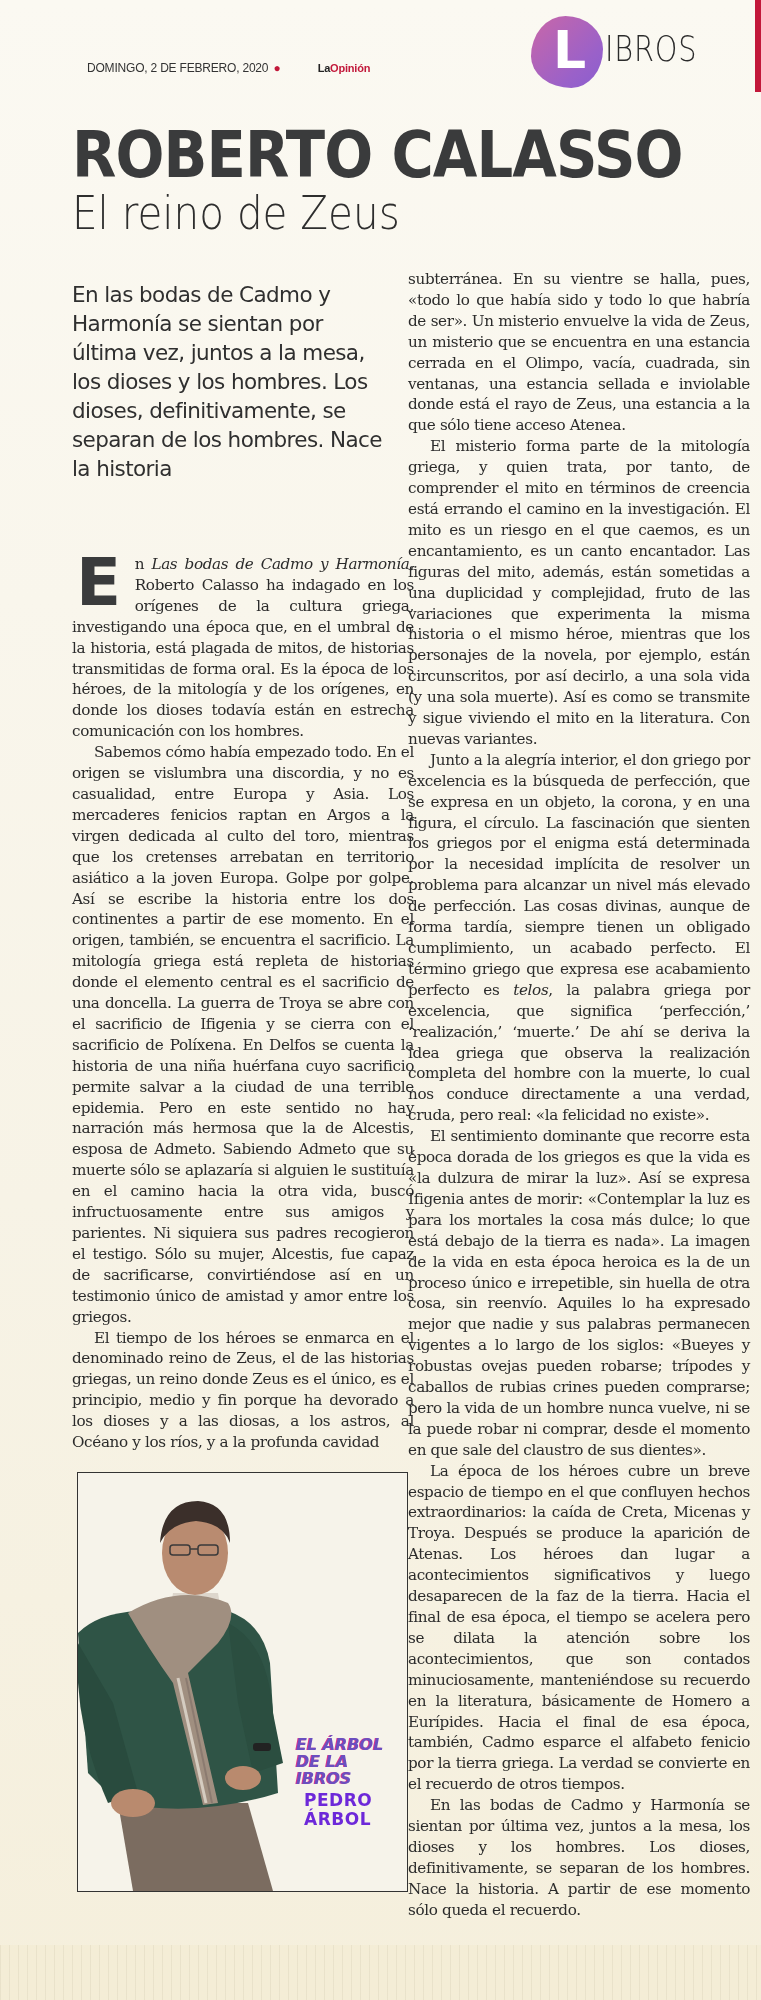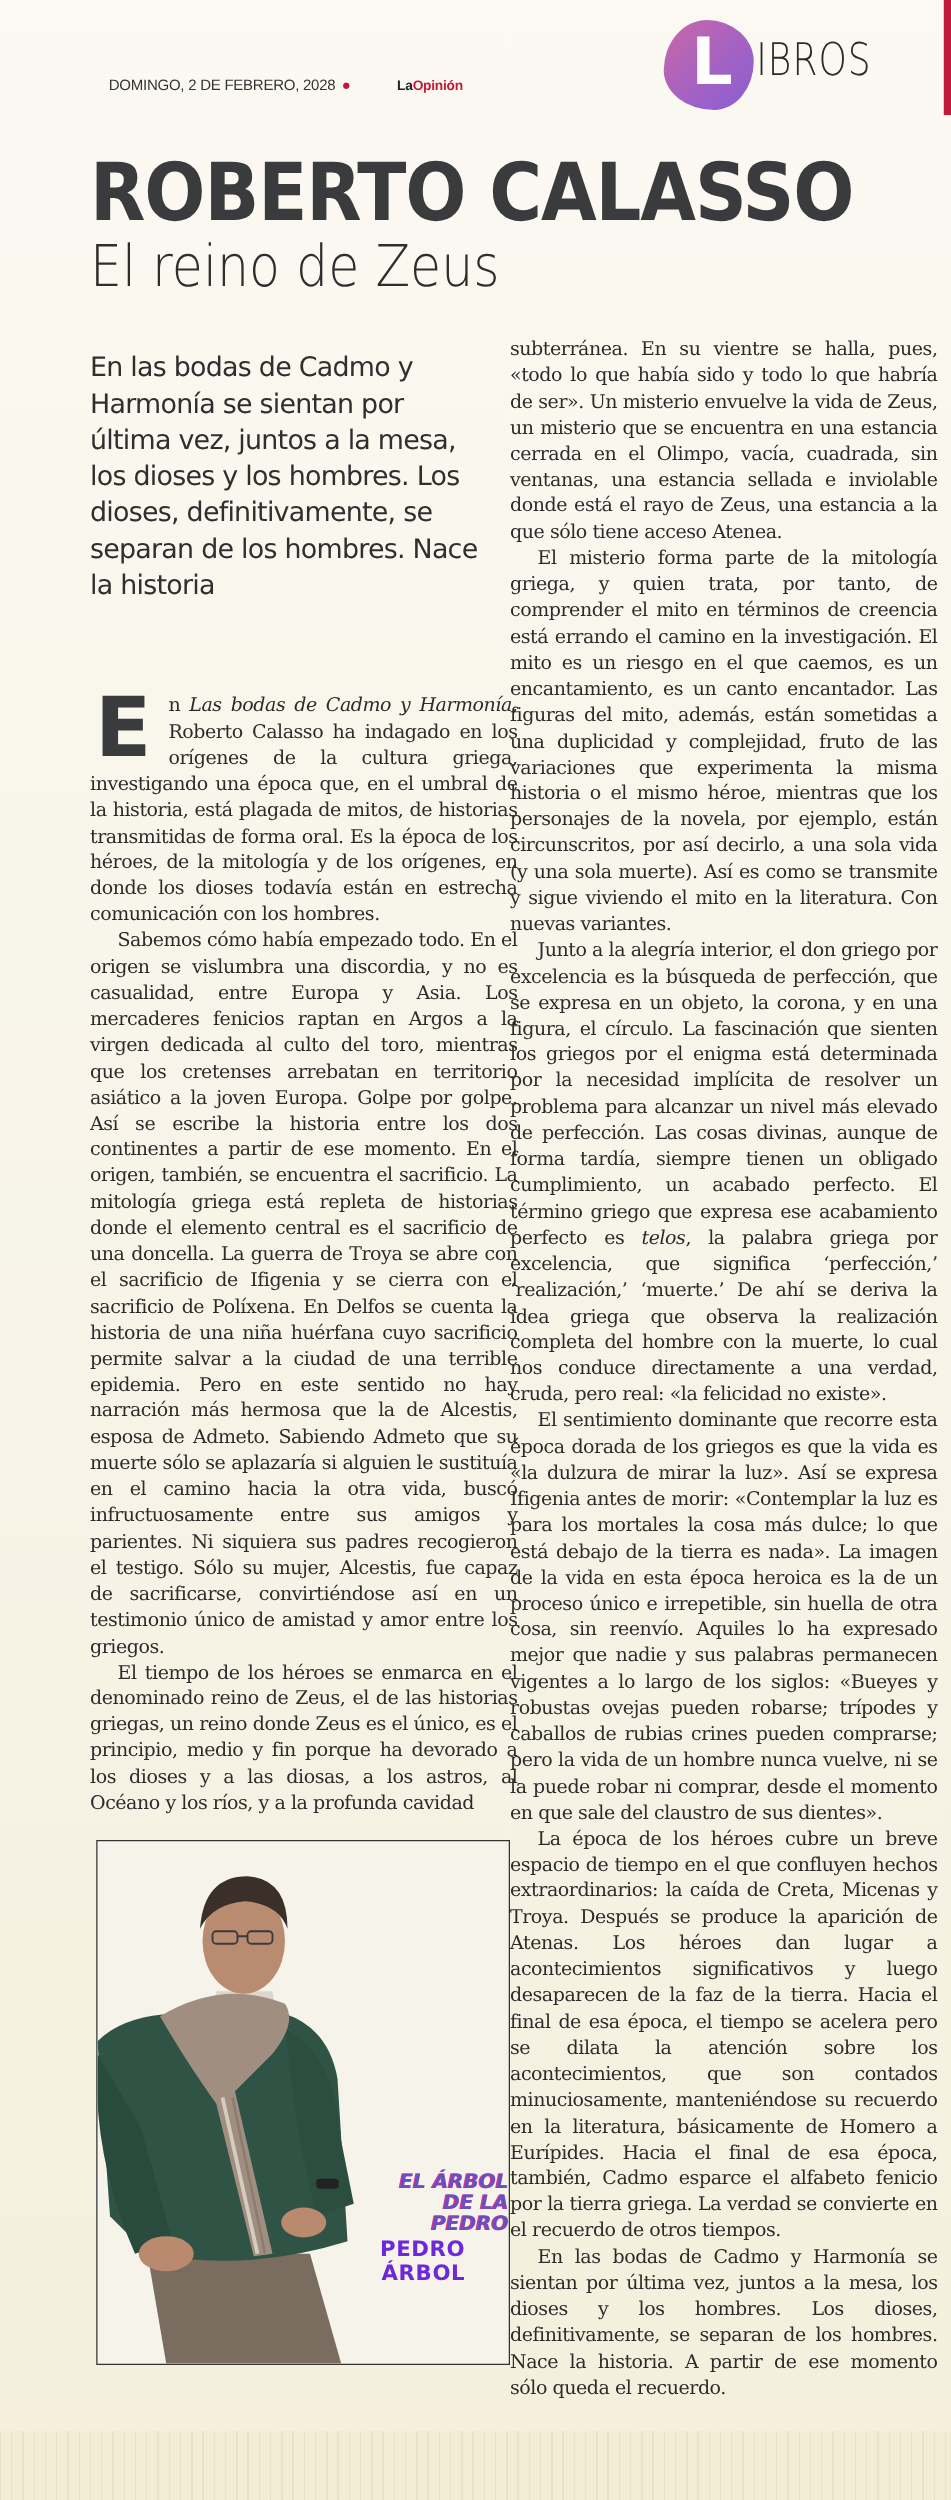--- a/index.html
+++ b/index.html
@@ -71,21 +71,21 @@
   .body-col p { margin: 0; text-indent: 22px; }
   .body-col p.first { text-indent: 0; }
   .dropcap {
     float: left; font-family: "DejaVu Sans", sans-serif; font-weight: bold;
     font-size: 66px; line-height: 54px; color: #3a3b3c; margin: 2px 14px 0 4px;
   }
   .body-col i { font-style: italic; }
 
   .photo-box {
     position: absolute; left: 77px; top: 1472px; width: 329px; height: 418px;
-    border: 1.5px solid #333; background: #f6f3ea; overflow: hidden; text-align: right;
+    border: 1.5px solid #333; background: #f6f3ea; overflow: hidden;
   }
   .photo-box svg { position: absolute; left: 0; top: 0; }
   .series-title {
     position: absolute; left: 218px; top: 263px;
     font-family: "DejaVu Sans", sans-serif; font-weight: bold; font-style: italic;
     font-size: 16px; line-height: 17px; color: #6a4fc0;
     text-shadow: -1px 0 #e0338a;
   }
   .author {
     position: absolute; left: 226px; top: 318px;
@@ -94,21 +94,21 @@
   }
 </style>
 </head>
 <body>
 
 <div class="paper-tint"></div>
 <div class="bottom-noise"></div>
 <div class="red-edge"></div>
 
 <div class="dateline">
-  <span>DOMINGO, 2 DE FEBRERO, 2028</span>
+  <span>DOMINGO, 2 DE FEBRERO, 2020</span>
   <span class="dot">●</span>
   <span class="brand"><span>La</span><b>Opinión</b></span>
 </div>
 
 <div class="section-logo">
   <div class="blob"></div>
   <span class="blob-letter">L</span>
   <span class="word">IBROS</span>
 </div>
 
@@ -157,19 +157,19 @@
     <ellipse cx="117" cy="80" rx="33" ry="42" fill="#b98b70"></ellipse>
 
     <path d="M82 70 Q85 28 120 28 Q152 30 152 70 Q145 50 118 48 Q92 50 82 70 Z" fill="#3b2f2a"></path>
 
     <rect x="92" y="72" width="20" height="10" rx="3" fill="none" stroke="#3a3a3a" stroke-width="1.5"></rect>
     <rect x="120" y="72" width="20" height="10" rx="3" fill="none" stroke="#3a3a3a" stroke-width="1.5"></rect>
     <line x1="112" y1="76" x2="120" y2="76" stroke="#3a3a3a" stroke-width="1.5"></line>
   </svg>
   <div class="series-title">
     <div>EL ÁRBOL</div>
-    <div>DE LA PEDRO</div>
+    <div>DE LA IBROS</div>
   </div>
   <div class="author">
     <div>PEDRO</div>
     <div>ÁRBOL</div>
   </div>
 </div>
 
 </body></html>

